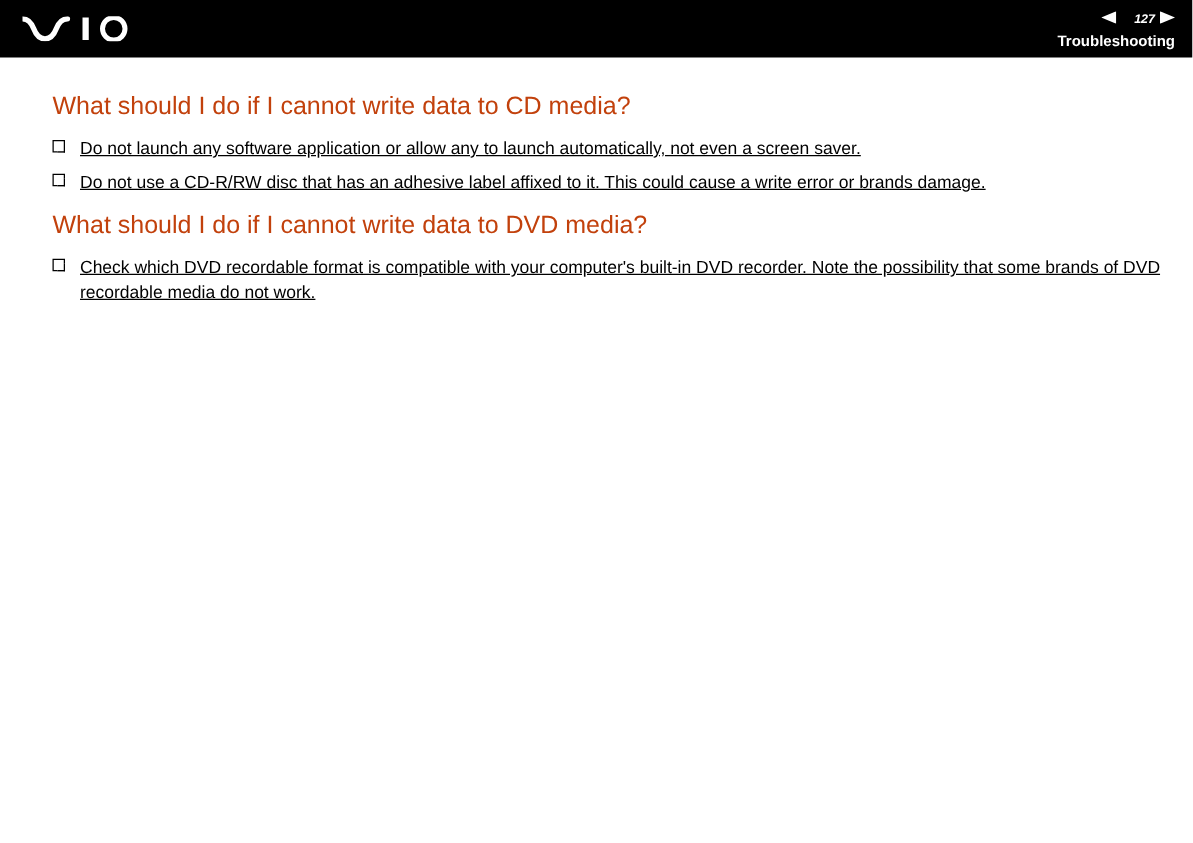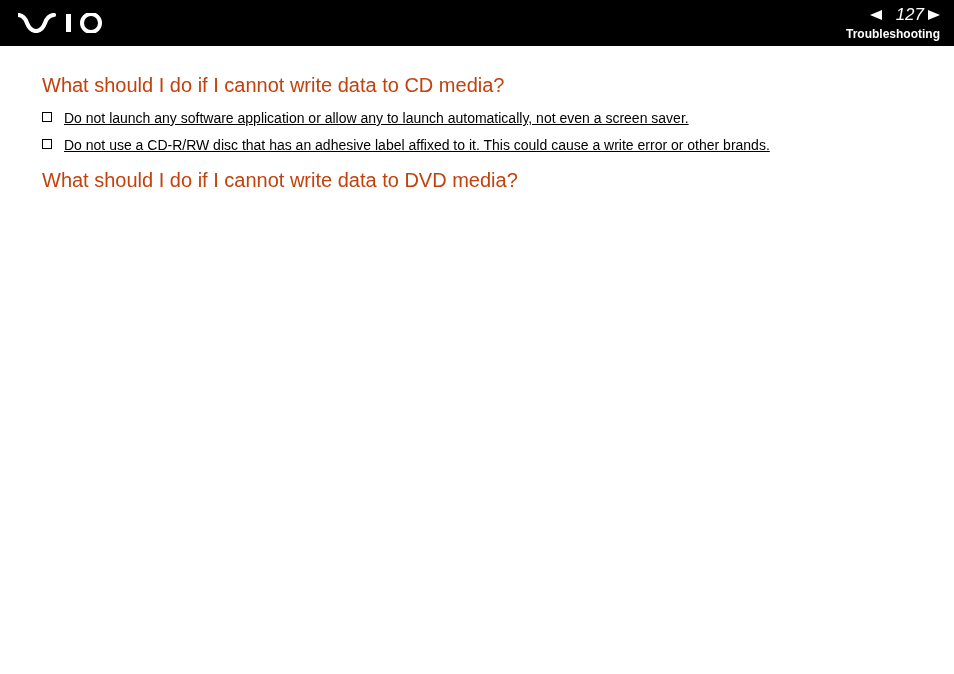--- a/index.html
+++ b/index.html
@@ -34,22 +34,22 @@
     display: flex;
     align-items: center;
     gap: 4px;
     color: #ffffff;
   }
   .nav-arrow {
     display: inline-block;
   }
   .page-number {
     font-style: italic;
-    font-weight: normal;
-    font-size: 17px;
+    font-weight: bold;
+    font-size: 10px;
     color: #ffffff;
     margin-left: 10px;
   }
   .section-name {
     color: #ffffff;
     font-size: 12px;
     font-weight: bold;
   }
   .content {
     padding: 28px 22px 20px 42px;
@@ -137,21 +137,25 @@
 <div class="content">
 
   <h2 class="question">What should I do if I cannot write data to CD media?</h2>
   <ul class="bullet-list">
     <li class="bullet-item">
       <span class="bullet-box"></span>
       <span class="bullet-text">Do not launch any software application or allow any to launch automatically, not even a screen saver.</span>
     </li>
     <li class="bullet-item">
       <span class="bullet-box"></span>
-      <span class="bullet-text">Do not use a CD-R/RW disc that has an adhesive label affixed to it. This could cause a write error or other brands.</span>
+      <span class="bullet-text">Do not use a CD-R/RW disc that has an adhesive label affixed to it. This could cause a write error or brands damage.</span>
     </li>
   </ul>
 
   <h2 class="question">What should I do if I cannot write data to DVD media?</h2>
   <ul class="bullet-list">
+    <li class="bullet-item">
+      <span class="bullet-box"></span>
+      <span class="bullet-text">Check which DVD recordable format is compatible with your computer's built-in DVD recorder. Note the possibility that some brands of DVD recordable media do not work.</span>
+    </li>
   </ul>
 
 </div>
 
 </body></html>

